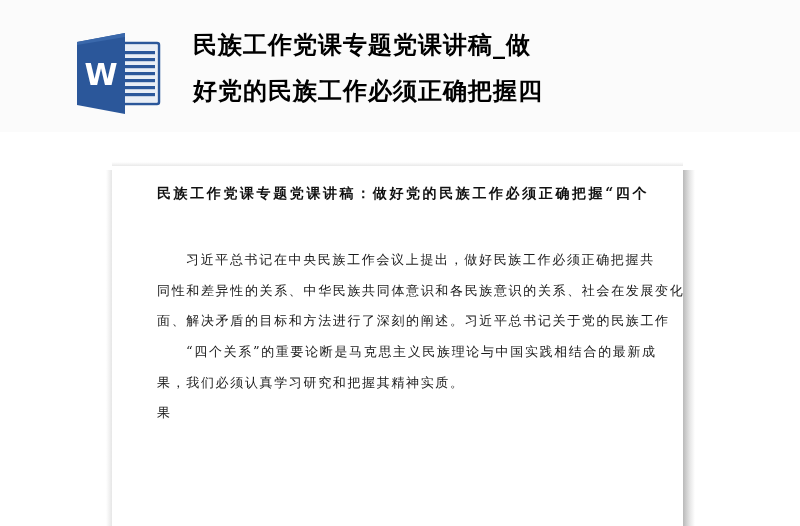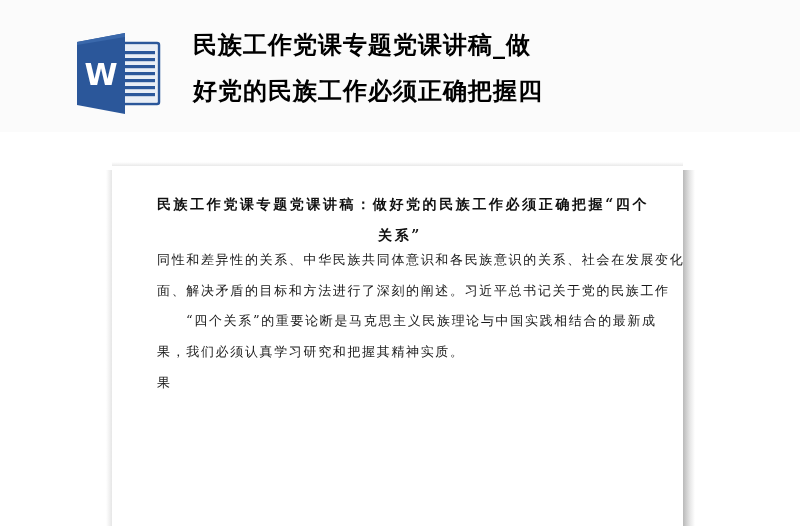--- a/index.html
+++ b/index.html
@@ -73,21 +73,21 @@
       left: 112px;
       top: 166px;
       width: 571px;
       height: 370px;
       background: #ffffff;
       box-sizing: border-box;
     }
     .doc-title {
       position: absolute;
       left: 45px;
-      top: 23px;
+      top: 12px;
       width: 486px;
       text-align: center;
       font-size: 14px;
       line-height: 30.5px;
       letter-spacing: 2.6px;
       color: #111111;
       font-weight: bold;
       font-family: "DejaVu Serif", "Liberation Serif", serif;
     }
     .doc-title .line { display: block; white-space: nowrap; }
@@ -139,23 +139,23 @@
   <span class="line">好党的民族工作必须正确把握四</span>
 </div>
 
 <div class="page-shadow-top"></div>
 <div class="page-shadow-left"></div>
 <div class="page-shadow-right"></div>
 
 <div class="page">
   <div class="doc-title">
     <span class="line">民族工作党课专题党课讲稿：做好党的民族工作必须正确把握“四个</span>
-    <span class="line">关系”</span>
   </div>
 
   <div class="doc-body">
+    <span class="line indent">习近平总书记在中央民族工作会议上提出，做好民族工作必须正确把握共</span>
     <span class="line">同性和差异性的关系、中华民族共同体意识和各民族意识的关系、社会在发展变化</span>
     <span class="line">面、解决矛盾的目标和方法进行了深刻的阐述。习近平总书记关于党的民族工作</span>
     <span class="line indent">“四个关系”的重要论断是马克思主义民族理论与中国实践相结合的最新成</span>
     <span class="line">果，我们必须认真学习研究和把握其精神实质。</span>
     <span class="line">果</span>
   </div>
 </div>
 
 </body></html>

